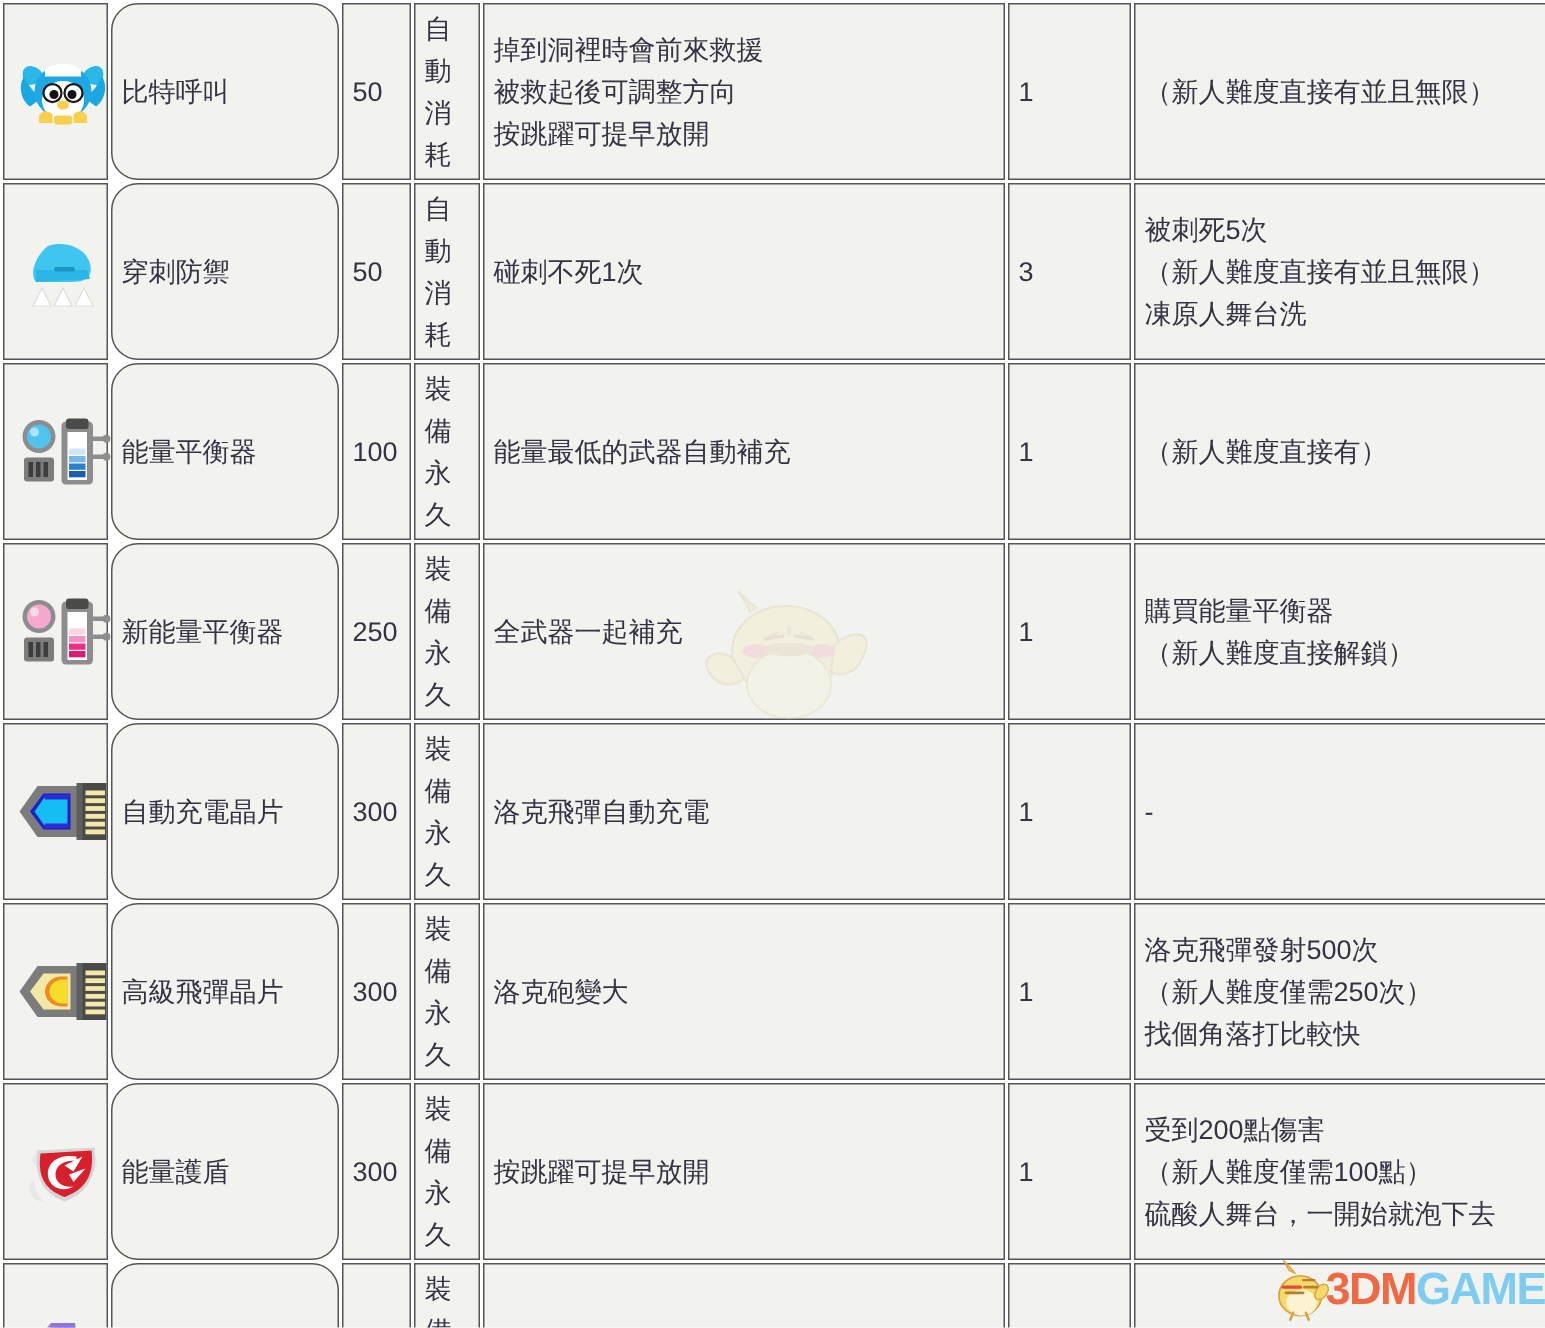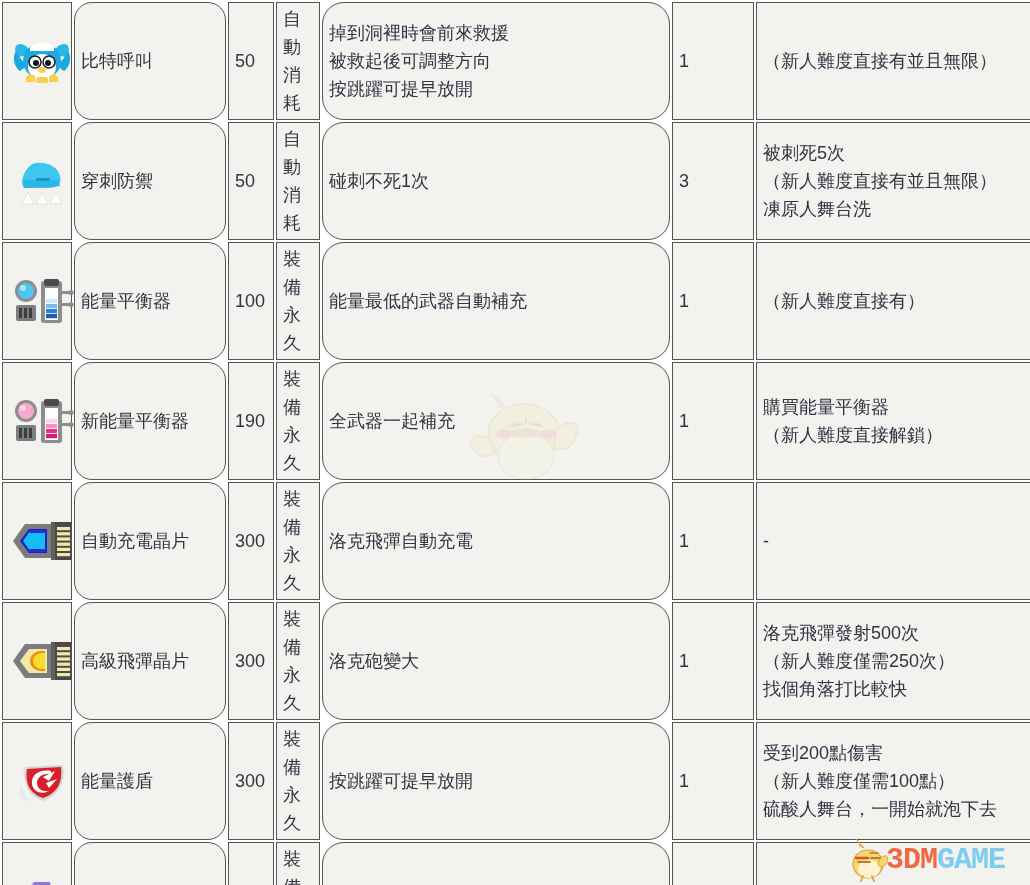--- a/index.html
+++ b/index.html
@@ -56,21 +56,21 @@
   td.cell-type {
     font-size: 17px;
     line-height: 25px;
     padding: 2px 4px;
     letter-spacing: 0px;
     margin-left: 32px;
   }
   td.cell-price { font-size: 19px; padding-left: 5px; }
   td.cell-qty   { font-size: 18px; padding-left: 7px; }
   td.cell-name  { font-size: 18px; padding-left: 8px; border-radius: 18px; }
-  td.cell-effect{ padding-left: 8px; border-radius: 22px; }
+  td.cell-effect{ padding-left: 8px; }
   td.cell-note  { padding-left: 8px; }
 
   .multiline { white-space: pre-line; }
 
   
   .icon-box {
     width: 66px;
     height: 100%;
     display: flex;
     align-items: center;
@@ -93,21 +93,21 @@
     left: 846px;
     top: 836px;
     width: 184px;
     height: 48px;
     pointer-events: none;
     z-index: 5;
     display: flex;
     align-items: center;
   }
   #brand-text {
-    font-family: Liberation Mono, monospace;
+    font-family: Liberation Sans, sans-serif;
     font-weight: bold;
     font-size: 30px;
     letter-spacing: -1px;
     line-height: 1;
     margin-left: -4px;
   }
   .brand-3dm { color: #ef6a44; }
   .brand-game { color: #7ecdf0; }
 </style>
 </head>
@@ -235,21 +235,21 @@
               <rect x="36" y="34" width="11" height="4.2" fill="#ea2f84"></rect>
               <rect x="36" y="39" width="11" height="4.2" fill="#d81b73"></rect>
               <rect x="52" y="16" width="8" height="3" fill="#8d8d8d"></rect>
               <circle cx="61" cy="17.5" r="2.6" fill="#8d8d8d"></circle>
               <rect x="52" y="28" width="8" height="3" fill="#8d8d8d"></rect>
               <circle cx="61" cy="29.5" r="2.6" fill="#8d8d8d"></circle>
             </svg>
           </div>
         </td>
         <td class="cell-name">新能量平衡器</td>
-        <td class="cell-price">190</td>
+        <td class="cell-price">250</td>
         <td class="cell-type multiline">裝備
 永久</td>
         <td class="cell-effect multiline">全武器一起補充</td>
         <td class="cell-qty">1</td>
         <td class="cell-note multiline">購買能量平衡器
 （新人難度直接解鎖）</td>
       </tr>
       <tr class="highlight">
         <td class="cell-icon">
           <div class="icon-box">

